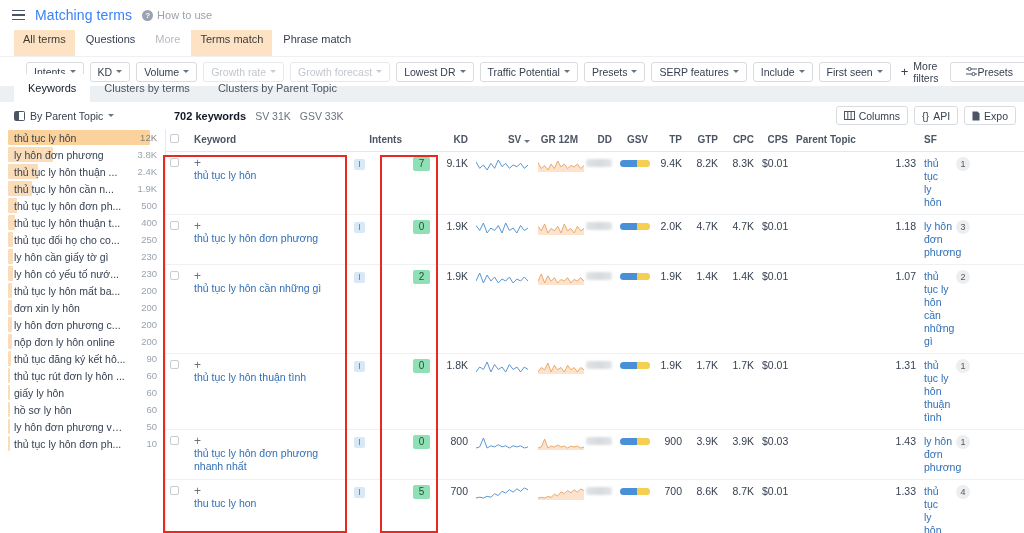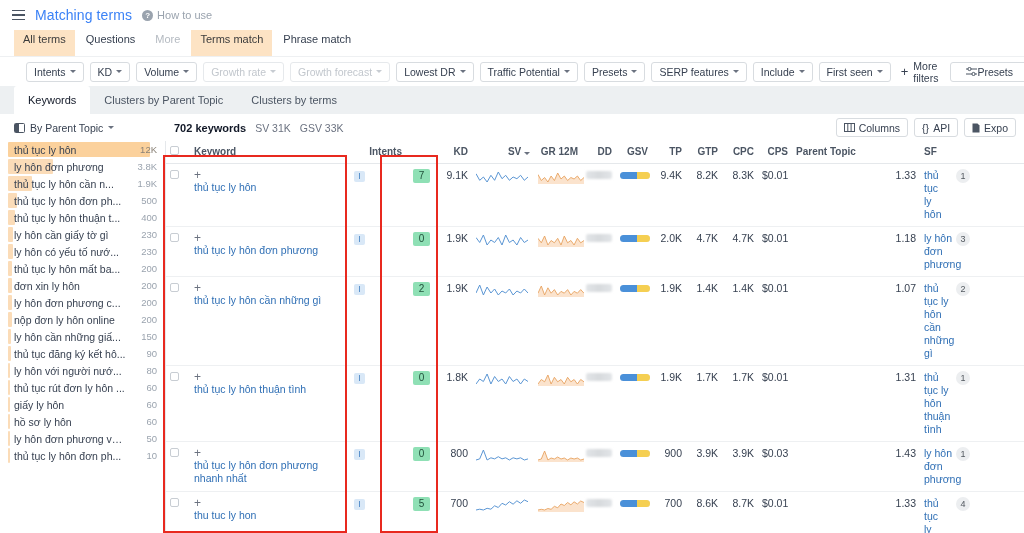--- a/index.html
+++ b/index.html
@@ -54,21 +54,21 @@
   .caret { width: 0; height: 0; border-left: 3px solid transparent; border-right: 3px solid transparent;
            border-top: 3.5px solid #6b7280; display: inline-block; }
   .fbtn.disabled .caret { border-top-color: #c7ccd2; }
   .morefilters { display:flex; align-items:center; gap:5px; font-size: 10.5px; color:#374151; cursor:pointer; margin-left:4px;}
   .plus-g { font-size: 13px; line-height: 1; color:#374151; }
   .spacer { flex: 1 1 auto; }
   .presets { height: 20px; padding: 0 15px; border: 1px solid #d8dce0; border-radius: 3px; background:#fff;
     display:flex; align-items:center; font-size:10.5px; color:#374151; cursor:pointer; }
 
   
-  .tabsband { background: #edf0f2; height: 28px; flex: 0 0 auto; position: relative; }
+  .tabsband { background: #edf0f2; height: 16px; flex: 0 0 auto; position: relative; }
   .tabs { position: absolute; left: 14px; bottom: 0; display: flex; align-items: flex-end; gap: 0; }
   .tab { height: 28px; line-height: 28px; padding: 0 14px; font-size: 11px; color: #4b5563; cursor: pointer; }
   .tab.active { background: #fff; color: #111827; border-radius: 3px 3px 0 0; }
 
   
   .subheader { height: 27px; background: #fff; display: flex; align-items: center; flex: 0 0 auto; }
   .byparent {
     width: 166px; padding-left: 14px; display: flex; align-items: center; gap: 5px;
     font-size: 10.5px; color: #374151; cursor: pointer;
   }
@@ -216,22 +216,22 @@
         <circle cx="3.5" cy="2" r="1.6" fill="#fff" stroke="#4b5563" stroke-width="1"></circle>
         <circle cx="7.5" cy="7" r="1.6" fill="#fff" stroke="#4b5563" stroke-width="1"></circle>
       </svg>
       <span>Presets</span>
     </div>
   </div>
 
   <div class="tabsband">
     <div class="tabs">
       <div class="tab active">Keywords</div>
+      <div class="tab">Clusters by terms</div>
       <div class="tab">Clusters by Parent Topic</div>
-      <div class="tab">Clusters by terms</div>
     </div>
   </div>
 
   <div class="subheader">
     <div class="byparent">
       <span class="panelicon"></span>
       <span>By Parent Topic</span>
       <span class="caret"></span>
     </div>
     <div class="kwstats">
@@ -267,35 +267,45 @@
           <div class="sbar" style="width: 142px;"></div>
           <span class="slabel">thủ tục ly hôn</span>
           <span class="sval">12K</span>
         </div>
         <div class="sitem">
           <div class="sbar" style="width: 45.44px;"></div>
           <span class="slabel">ly hôn đơn phương</span>
           <span class="sval">3.8K</span>
         </div>
         <div class="sitem">
+          <div class="sbar" style="width: 29.82px;"></div>
+          <span class="slabel">thủ tục ly hôn thuận ...</span>
+          <span class="sval">2.4K</span>
+        </div>
+        <div class="sitem">
           <div class="sbar" style="width: 24.14px;"></div>
           <span class="slabel">thủ tục ly hôn cần n...</span>
           <span class="sval">1.9K</span>
         </div>
         <div class="sitem">
           <div class="sbar" style="width: 8.52px;"></div>
           <span class="slabel">thủ tục ly hôn đơn ph...</span>
           <span class="sval">500</span>
         </div>
         <div class="sitem">
           <div class="sbar" style="width: 7.1px;"></div>
           <span class="slabel">thủ tục ly hôn thuận t...</span>
           <span class="sval">400</span>
         </div>
         <div class="sitem">
+          <div class="sbar" style="width: 4.97px;"></div>
+          <span class="slabel">thủ tục đổi họ cho co...</span>
+          <span class="sval">250</span>
+        </div>
+        <div class="sitem">
           <div class="sbar" style="width: 4.544px;"></div>
           <span class="slabel">ly hôn cần giấy tờ gì</span>
           <span class="sval">230</span>
         </div>
         <div class="sitem">
           <div class="sbar" style="width: 4.544px;"></div>
           <span class="slabel">ly hôn có yếu tố nướ...</span>
           <span class="sval">230</span>
         </div>
         <div class="sitem">
@@ -312,33 +322,23 @@
           <div class="sbar" style="width: 4.26px;"></div>
           <span class="slabel">ly hôn đơn phương c...</span>
           <span class="sval">200</span>
         </div>
         <div class="sitem">
           <div class="sbar" style="width: 4.26px;"></div>
           <span class="slabel">nộp đơn ly hôn online</span>
           <span class="sval">200</span>
         </div>
         <div class="sitem">
-          <div class="sbar" style="width: 3.408px;"></div>
-          <span class="slabel">ly hôn cần những giấ...</span>
-          <span class="sval">150</span>
-        </div>
-        <div class="sitem">
           <div class="sbar" style="width: 2.556px;"></div>
           <span class="slabel">thủ tục đăng ký kết hô...</span>
           <span class="sval">90</span>
-        </div>
-        <div class="sitem">
-          <div class="sbar" style="width: 2.272px;"></div>
-          <span class="slabel">ly hôn với người nướ...</span>
-          <span class="sval">80</span>
         </div>
         <div class="sitem">
           <div class="sbar" style="width: 2px;"></div>
           <span class="slabel">thủ tục rút đơn ly hôn ...</span>
           <span class="sval">60</span>
         </div>
         <div class="sitem">
           <div class="sbar" style="width: 2px;"></div>
           <span class="slabel">giấy ly hôn</span>
           <span class="sval">60</span>

